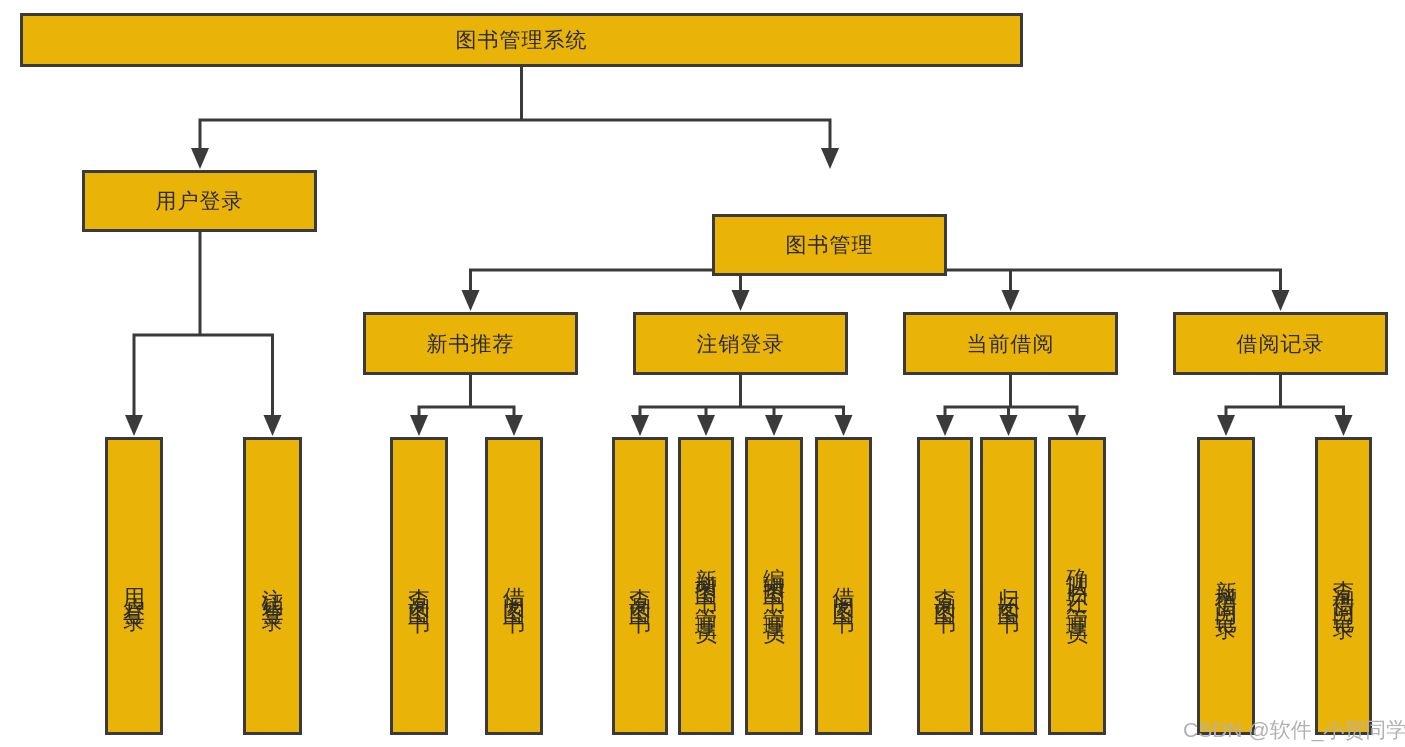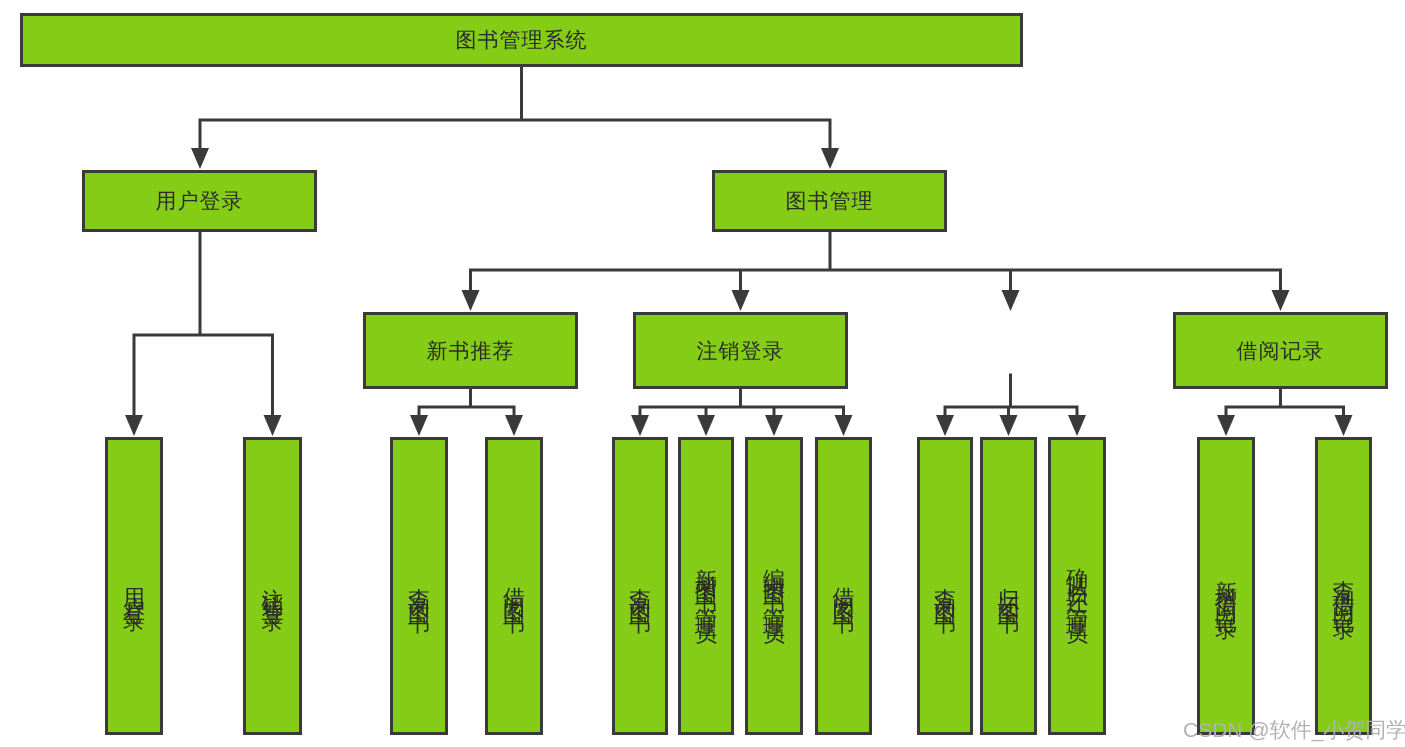--- a/index.html
+++ b/index.html
@@ -12,21 +12,21 @@
     font-family: "Liberation Sans", "DejaVu Sans", sans-serif;
   }
   .connectors {
     position: absolute;
     left: 0; top: 0;
     width: 1405px; height: 747px;
     z-index: 1;
   }
   .node {
     position: absolute;
-    background: #84cc16;
+    background: #eab308;
     border: 3px solid #3a3a3a;
     box-sizing: border-box;
     display: flex;
     align-items: center;
     justify-content: center;
     z-index: 2;
     color: #2b2b2b;
   }
   .node .hlabel {
     font-size: 21px;
@@ -47,22 +47,22 @@
     top: 716px;
     z-index: 10;
     font-size: 21px;
     color: #b2b2b2;
     white-space: nowrap;
   }
   
   .root-box        { left: 20px;   top: 13px;  width: 1003px; height: 54px; }
   .lv2             { top: 170px; height: 62px; width: 235px; }
   .b-user-login    { left: 82px; }
-  .b-book-mgmt     { left: 712px; }
-  .lv3             { top: 312px; height: 77px; width: 215px; }
+  .b-book-mgmt     { left: 712px; margin-top: 44px; }
+  .lv3             { top: 312px; height: 63px; width: 215px; }
   .g-new-book      { left: 363px; }
   .g-book-borrow   { left: 633px; }
   .g-cur-borrow    { left: 903px; }
   .g-borrow-rec    { left: 1173px; }
   .leaf            { top: 437px; height: 298px; }
   .l1  { left: 105px;  width: 58px; }
   .l2  { left: 243px;  width: 59px; }
   .l3  { left: 390px;  width: 58px; }
   .l4  { left: 485px;  width: 58px; }
   .l5  { left: 612px;  width: 56px; }
@@ -121,20 +121,23 @@
   <div class="node lv2 b-book-mgmt">
     <span class="hlabel">图书管理</span>
   </div>
 
   <div class="node lv3 g-new-book">
     <span class="hlabel">新书推荐</span>
   </div>
   <div class="node lv3 g-book-borrow">
     <span class="hlabel">注销登录</span>
   </div>
+  <div class="node lv3 g-cur-borrow">
+    <span class="hlabel">当前借阅</span>
+  </div>
   <div class="node lv3 g-borrow-rec">
     <span class="hlabel">借阅记录</span>
   </div>
 
   <div class="node leaf l1">
     <span class="vtext">用户登录</span>
   </div>
   <div class="node leaf l2">
     <span class="vtext">注销登录</span>
   </div>

